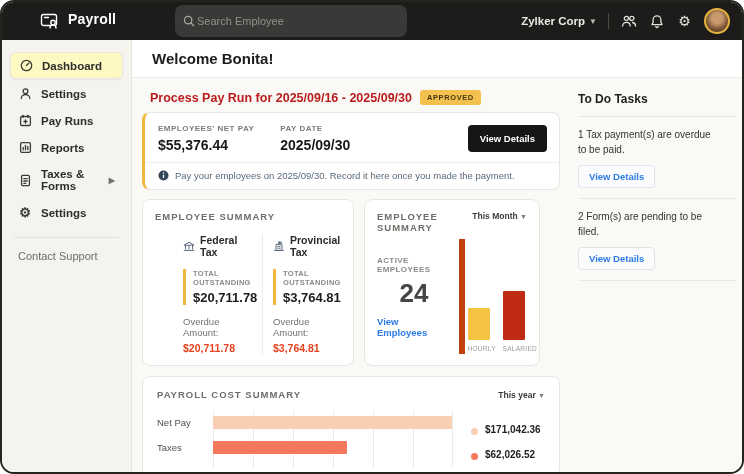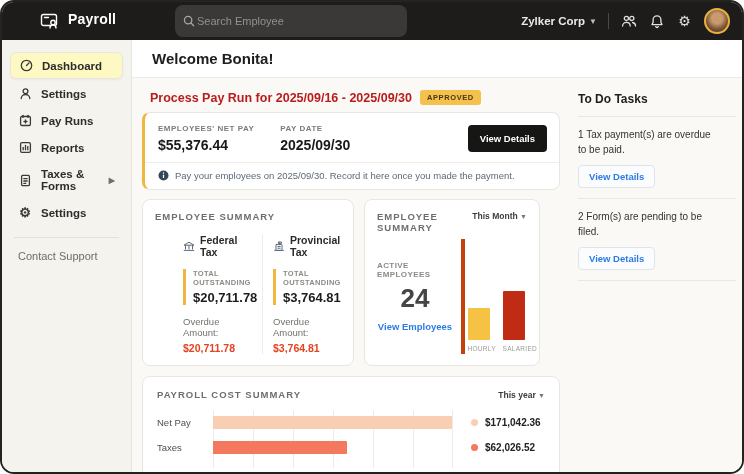--- a/index.html
+++ b/index.html
@@ -71,21 +71,21 @@
   .outstanding-label { font-size:7.5px; font-weight:600; letter-spacing:.3px; color:#8b8b86; }
   .outstanding-value { font-size:13px; font-weight:700; color:#1c1c1a; margin-top:3px; }
   .overdue-label { margin-top:11px; font-size:9.5px; color:#72727p; color:#72726e; }
   .overdue-value { margin-top:4px; font-size:10.5px; font-weight:700; color:#e5431f; }
 
   .emp-card { width:176px; padding:11px 12px; display:flex; flex-direction:column; }
   .emp-head { display:flex; align-items:flex-start; justify-content:space-between; }
   .filter { font-size:8.5px; color:#3c3c3a; font-weight:600; cursor:pointer; white-space:nowrap; }
   .filter .caret { font-size:7px; color:#77777; color:#777773; }
   .emp-body { flex:1; display:flex; margin-top:6px; }
-  .emp-left { width:88px; display:flex; flex-direction:column; align-items:center; justify-content:center; gap:6px; border-right:4px solid #c2410c; padding-right:8px; }
+  .emp-left { width:88px; display:flex; flex-direction:column; align-items:center; justify-content:center; gap:6px; border-right:6px solid #c2410c; padding-right:8px; }
   .active-label { font-size:8px; font-weight:600; letter-spacing:.4px; color:#8b8b86; }
   .active-count { font-size:26px; color:#454543; font-weight:600; line-height:1; }
   .link-blue { font-size:9.5px; font-weight:700; color:#2c7be5; cursor:pointer; margin-top:4px; }
   .emp-chart { flex:1; display:flex; flex-direction:column; justify-content:flex-end; align-items:center; padding-bottom:2px; }
   .emp-bars { display:flex; align-items:flex-end; gap:13px; height:52px; }
   .emp-bar { width:22px; border-radius:1px; }
   .emp-bar-labels { display:flex; gap:13px; margin-top:5px; }
   .emp-bar-labels span { width:22px; text-align:center; font-size:6.5px; letter-spacing:.3px; color:#9b9b96; }
 
   
@@ -93,21 +93,21 @@
   .cost-head { display:flex; align-items:center; justify-content:space-between; }
   .cost-chart { display:flex; margin-top:10px; }
   .cat-col { width:56px; flex-shrink:0; }
   .cat-col .cat { height:25px; display:flex; align-items:center; font-size:9.5px; color:#4f4f4c; }
   .plot { width:240px; flex-shrink:0; padding-bottom:8px;
           background:linear-gradient(to right, #ebebe7 1px, transparent 1px);
           background-size:40px 100%; border-right:1px solid #ebebe7; }
   .plot .bar-row { height:25px; display:flex; align-items:center; }
   .pc-bar { height:13px; border-radius:0 1px 1px 0; }
   .legend-col { margin-left:18px; }
-  .legend-row { height:25px; display:flex; align-items:center; gap:7px; }
+  .legend-row { height:25px; display:flex; align-items:flex-end; gap:7px; }
   .legend-dot { width:7px; height:7px; border-radius:50%; flex-shrink:0; }
   .legend-val { font-size:10px; font-weight:700; color:#222220; }
 
   
   .todo { margin-left:18px; width:158px; padding-top:2px; }
   .todo-title { font-size:12px; font-weight:700; color:#1e1e1c; }
   .todo-divider { height:1px; background:#e9e8e4; margin:10px 0; }
   .todo-text { font-size:10px; color:#33332f; line-height:1.5; width:142px; }
   .btn-light { margin-top:8px; background:#fbfcfe; border:1px solid #dfe4ea; border-radius:4px; color:#2c7be5; font-size:9.5px; font-weight:700; padding:5px 10px; cursor:pointer; font-family:"Liberation Sans",sans-serif; }
   svg { display:block; }

